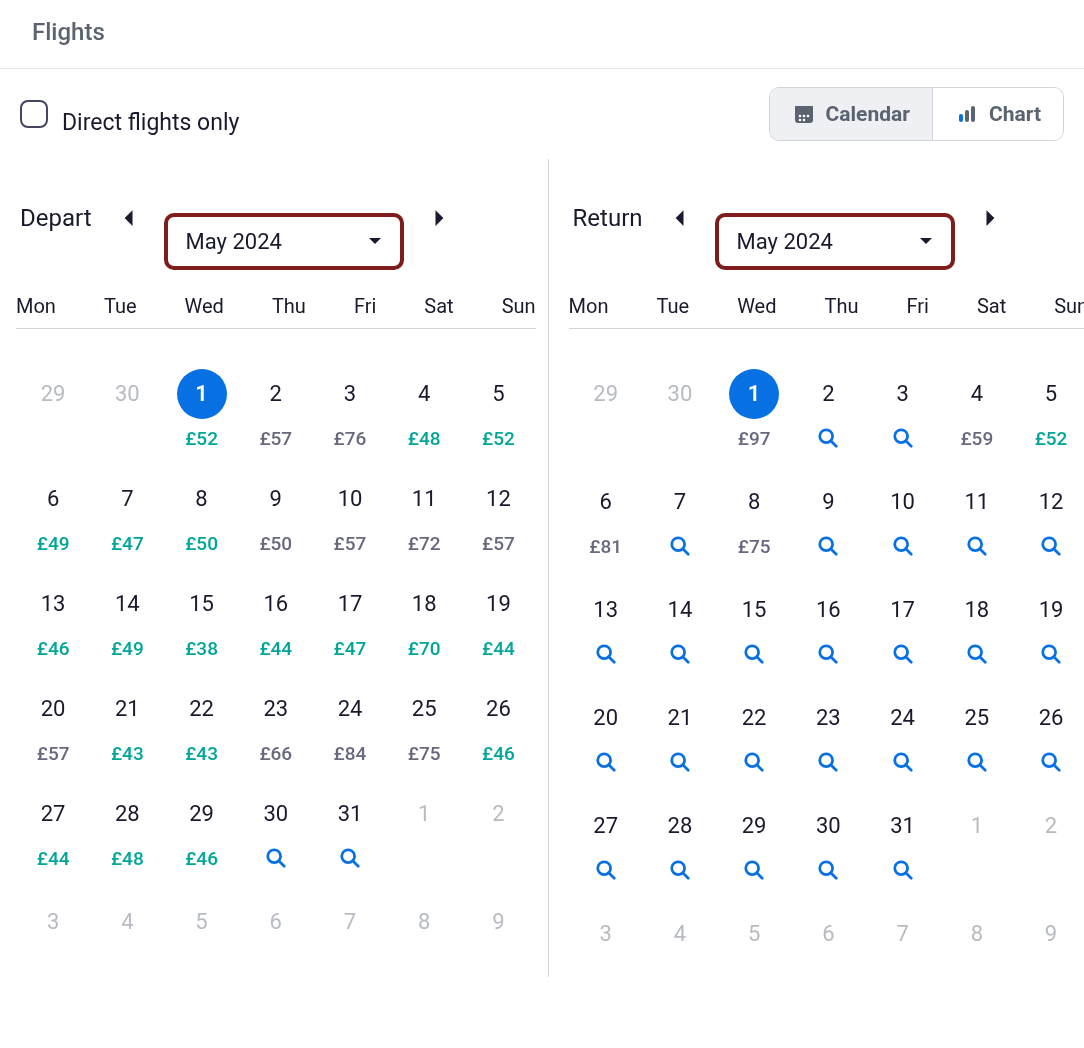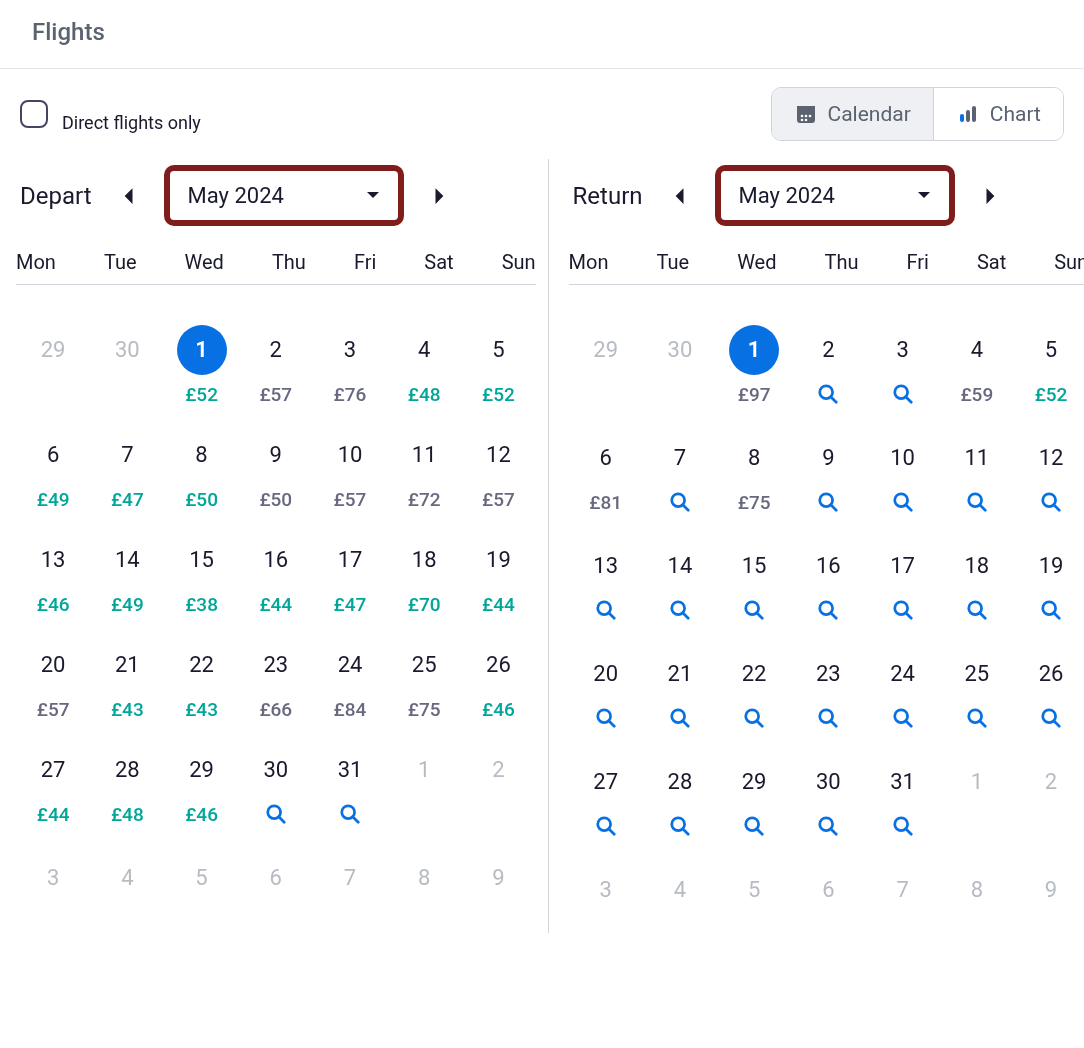--- a/index.html
+++ b/index.html
@@ -39,37 +39,37 @@
     gap: 14px;
     cursor: pointer;
   }
   .checkbox-box {
     width: 28px;
     height: 28px;
     border: 2px solid #444560;
     border-radius: 8px;
   }
   .checkbox-label {
-    font-size: 18px;
+    font-size: 23px;
     color: #1a1a2e;
     margin-top: 16px;
   }
   .view-toggle {
     display: flex;
     border: 1px solid #d1d5db;
     border-radius: 10px;
     overflow: hidden;
   }
   .view-btn {
     display: flex;
     align-items: center;
     gap: 10px;
     padding: 14px 22px;
     font-size: 21px;
-    font-weight: 400;
+    font-weight: 700;
     color: #5b6371;
     cursor: pointer;
     background: #fff;
   }
   .view-btn.active {
     background: #eef0f3;
   }
   .view-btn + .view-btn {
     border-left: 1px solid #d1d5db;
   }
@@ -108,28 +108,29 @@
     align-items: center;
     justify-content: center;
     cursor: pointer;
     color: #1a1a2e;
   }
   .month-select {
     flex: 0 0 auto;
     display: flex;
     align-items: center;
     justify-content: space-between;
-    border: 6px solid #7f1d1d;
+    border: 4px solid #7f1d1d;
     border-radius: 10px;
     padding: 12px 18px;
     min-width: 240px;
     cursor: pointer;
     font-size: 22px;
     color: #1a1a2e;
     background: #fff;
+    margin-top: 48px;
   }
   .weekday-row {
     display: grid;
     grid-template-columns: repeat(7, 1fr);
     border-bottom: 1px solid #d1d5db;
     padding-bottom: 10px;
     margin-bottom: 10px;
     gap: 48px;
   }
   .weekday {

